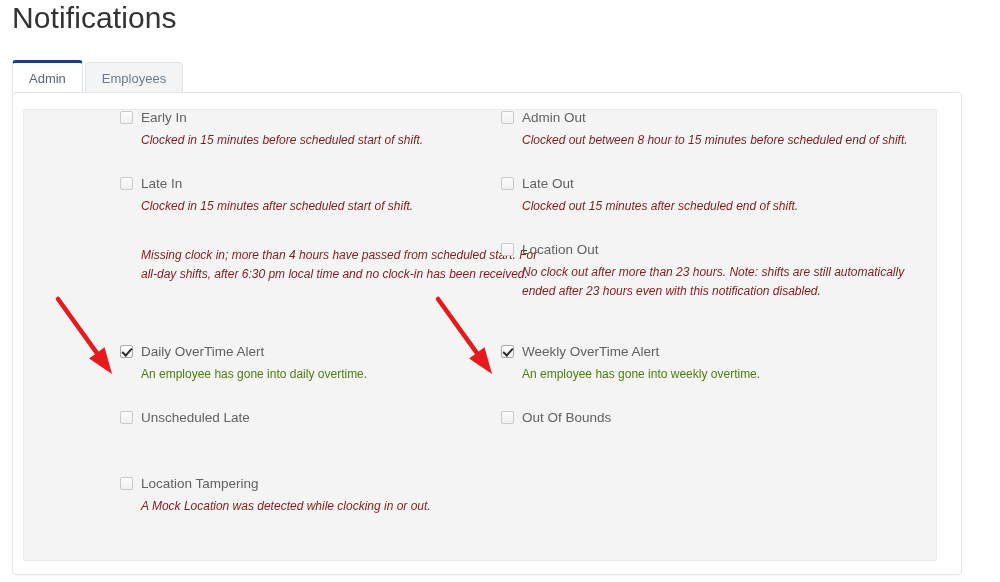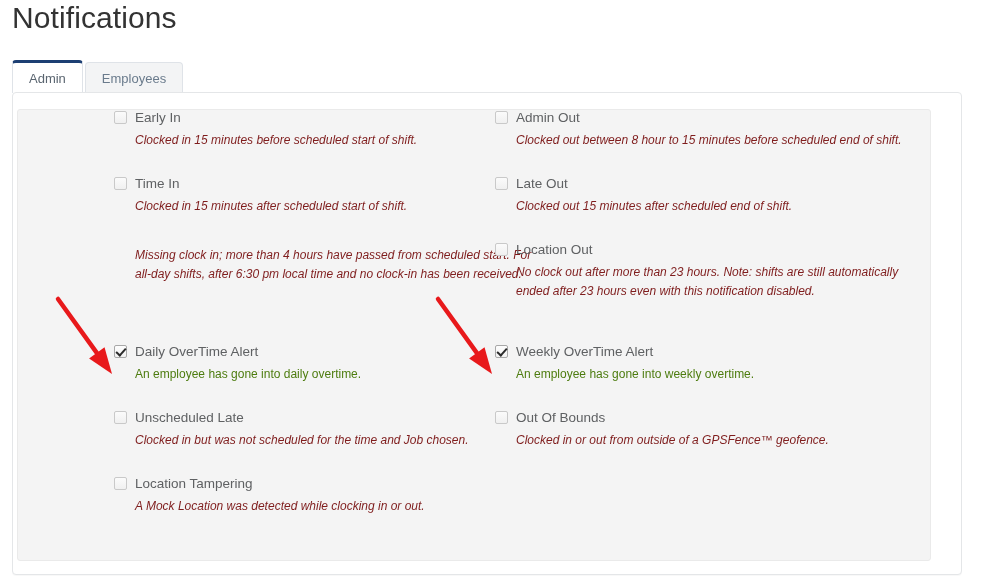--- a/index.html
+++ b/index.html
@@ -75,21 +75,21 @@
     box-sizing: border-box;
     background: #ffffff;
     border: 1px solid #e4e6e8;
     border-radius: 4px;
     box-shadow: 0 1px 1px rgba(0,0,0,0.03);
   }
 
   
   .well {
     position: absolute;
-    left: 4px;
+    left: 10px;
     top: 16px;
     width: 914px;
     height: 452px;
     box-sizing: border-box;
     background: #f4f4f4;
     border: 1px solid #eaeaea;
     border-radius: 3px;
   }
 
   
@@ -189,40 +189,39 @@
         <div class="opt" style="top: 0px;">
           <div class="opt-head">
             <span class="cbox"></span>
             <span class="opt-label">Early In</span>
           </div>
           <div class="opt-desc">Clocked in 15 minutes before scheduled start of shift.</div>
         </div>
         <div class="opt" style="top: 66px;">
           <div class="opt-head">
             <span class="cbox"></span>
-            <span class="opt-label">Time In</span>
+            <span class="opt-label">Late In</span>
           </div>
           <div class="opt-desc">Clocked in 15 minutes after scheduled start of shift.</div>
         </div>
         <div class="opt" style="top: 132px;">
           <div class="opt-desc">Missing clock in; more than 4 hours have passed from scheduled start. For all-day shifts, after 6:30 pm local time and no clock-in has been received.</div>
         </div>
         <div class="opt" style="top: 234px;">
           <div class="opt-head">
             <span class="cbox checked"></span>
             <span class="opt-label">Daily OverTime Alert</span>
           </div>
           <div class="opt-desc plain">An employee has gone into daily overtime.</div>
         </div>
         <div class="opt" style="top: 300px;">
           <div class="opt-head">
             <span class="cbox"></span>
             <span class="opt-label">Unscheduled Late</span>
           </div>
-          <div class="opt-desc">Clocked in but was not scheduled for the time and Job chosen.</div>
         </div>
         <div class="opt" style="top: 366px;">
           <div class="opt-head">
             <span class="cbox"></span>
             <span class="opt-label">Location Tampering</span>
           </div>
           <div class="opt-desc">A Mock Location was detected while clocking in or out.</div>
         </div>
       </div>
     <div class="col col-right" id="col-right">
@@ -252,21 +251,20 @@
             <span class="cbox checked"></span>
             <span class="opt-label">Weekly OverTime Alert</span>
           </div>
           <div class="opt-desc plain">An employee has gone into weekly overtime.</div>
         </div>
         <div class="opt" style="top: 300px;">
           <div class="opt-head">
             <span class="cbox"></span>
             <span class="opt-label">Out Of Bounds</span>
           </div>
-          <div class="opt-desc">Clocked in or out from outside of a GPSFence™ geofence.</div>
         </div>
       </div>
   </div>
 </div>
 
 <svg class="arrow-layer" id="arrow-layer" viewBox="0 0 1000 582" width="1000" height="582">
     <g>
       <line x1="58" y1="299" x2="99.84646170242242" y2="357.1200856978089" stroke="#e8191b" stroke-width="4.5" stroke-linecap="round"></line>
       <polygon points="112,374 89.09850088423883,358.4510020177894 104.51765337181723,347.3492122267329" fill="#e8191b"></polygon>
     </g>

